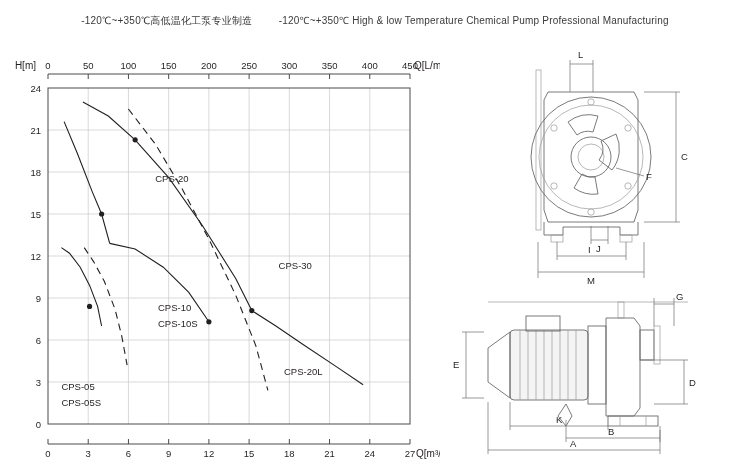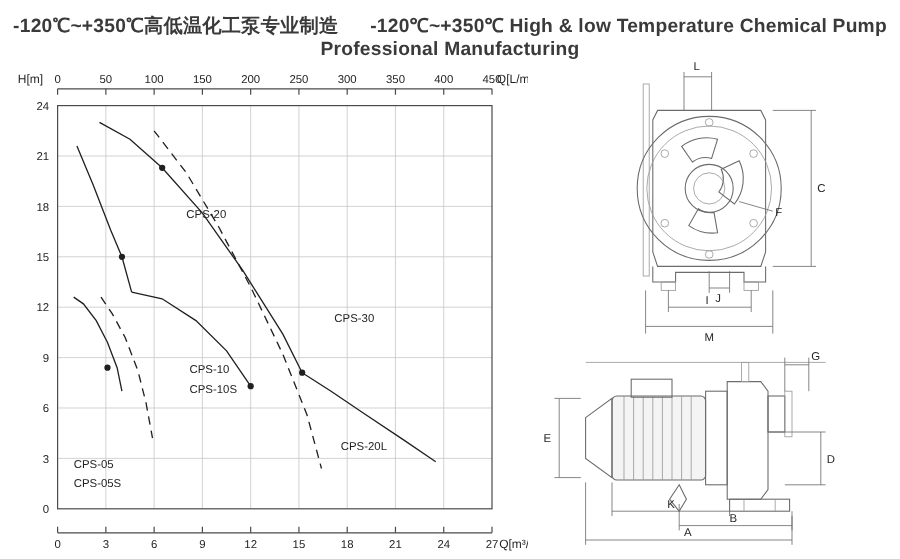--- a/index.html
+++ b/index.html
@@ -1,19 +1,19 @@
 <!DOCTYPE html>
 <html><head>
 <meta charset="utf-8">
 <style>
   html,body{margin:0;padding:0;background:#ffffff;}
   body{width:750px;height:466px;position:relative;overflow:hidden;
        font-family:"Liberation Sans",sans-serif;color:#231f20;}
   .hdr{position:absolute;top:10px;left:0;width:750px;text-align:center;}
-  .hdr span{font-size:16px;color:#3a3a3a;letter-spacing:.2px;font-weight:bold;}
+  .hdr span{font-size:10px;color:#3a3a3a;letter-spacing:.2px;}
   .hdr .cn{margin-right:22px;}
   .chartwrap{position:absolute;left:0;top:46px;width:440px;height:420px;}
   svg{display:block;}
   .axlabel{font-size:10px;fill:#231f20;font-family:"Liberation Sans",sans-serif;}
   .ticklabel{font-size:9.5px;fill:#231f20;font-family:"Liberation Sans",sans-serif;}
   .curvelabel{font-size:9.5px;fill:#231f20;font-family:"Liberation Sans",sans-serif;}
   .grid{stroke:#c9c9c9;stroke-width:.7;}
   .frame{stroke:#4a4a4a;stroke-width:1;fill:none;}
   .curve{fill:none;stroke:#231f20;stroke-width:1.1;}
   .curve-d{fill:none;stroke:#231f20;stroke-width:1.1;stroke-dasharray:7 5;}

